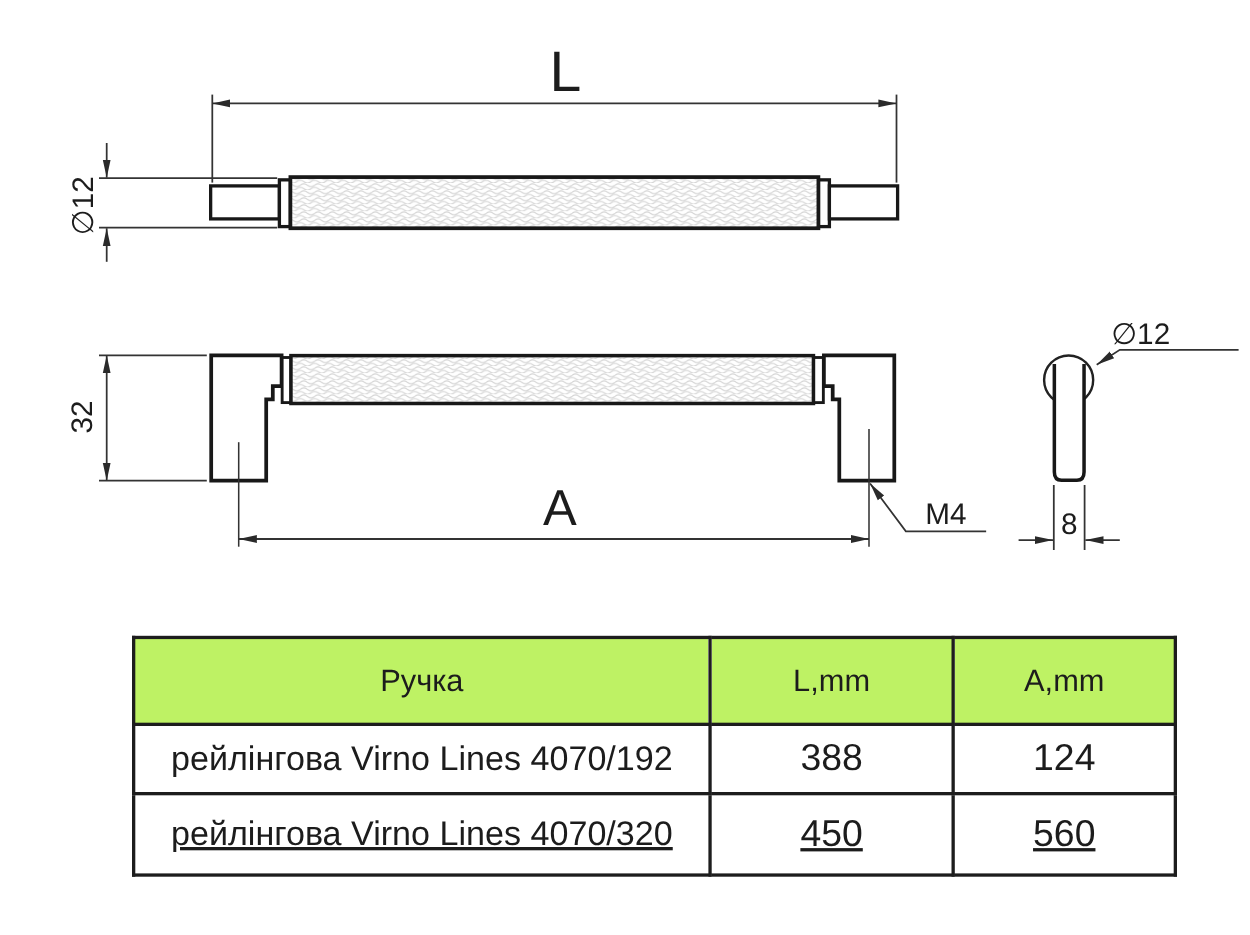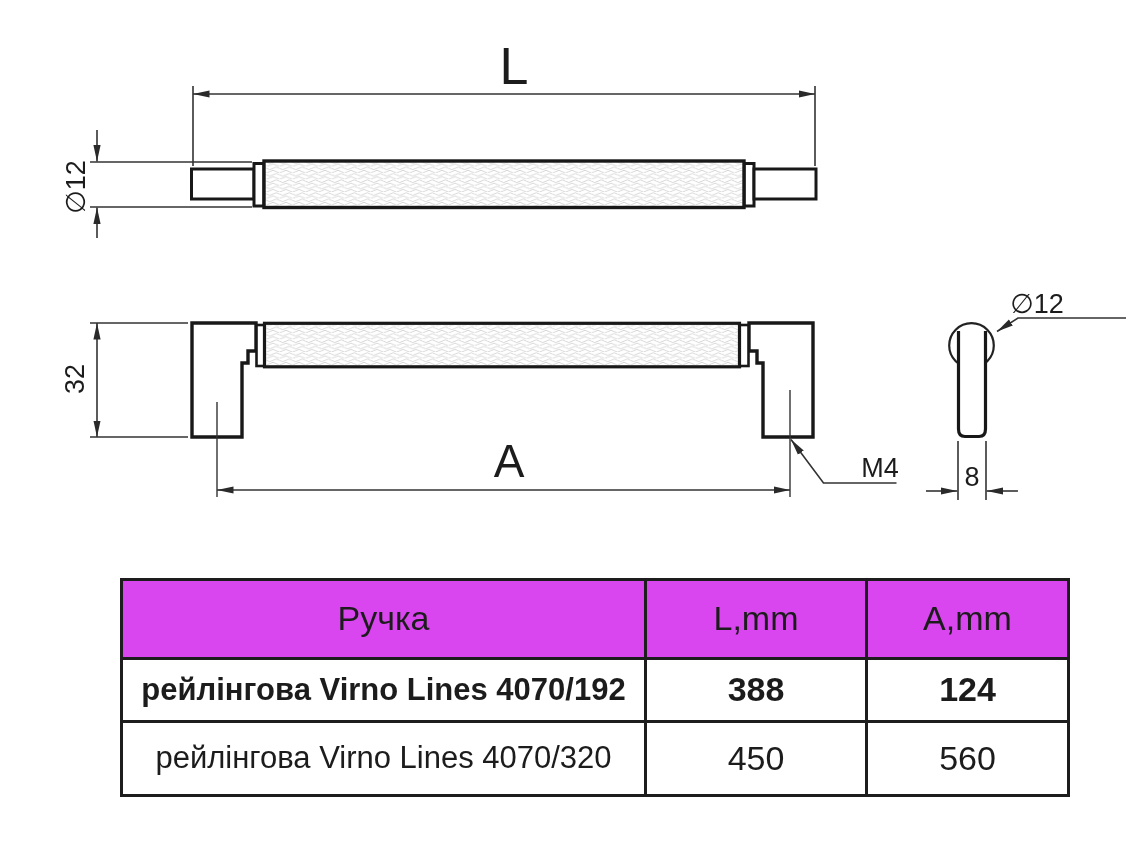--- a/index.html
+++ b/index.html
@@ -18,21 +18,21 @@
   .big-a{font-size:46px;}
 
   table.spec{
     position:absolute;left:120px;top:578px;width:947px;height:219px;
     border-collapse:collapse;table-layout:fixed;
   }
   table.spec th,table.spec td{
     border:3px solid #1d1d1d;text-align:center;vertical-align:middle;
     padding:0;overflow:hidden;
   }
-  table.spec th{background:#d946ef;font-weight:normal;font-size:34px;}
+  table.spec th{background:#bef264;font-weight:normal;font-size:28px;}
   table.spec td.name{font-size:31px;}
   table.spec td.num{font-size:34px;}
 </style>
 </head>
 <body>
 
 <div class="stage">
 
   <svg class="linework" width="1136" height="850" viewBox="0 0 1136 850">
     <defs>
@@ -103,44 +103,44 @@
   </svg>
 
   <div class="label big-l" style="left:514px;top:66px;">L</div>
 
   <div class="label dim rot" style="left:76px;top:187px;">∅12</div>
 
   <div class="label dim rot" style="left:75px;top:379px;">32</div>
 
   <div class="label big-a" style="left:509px;top:461px;">A</div>
 
-  <div class="label dim" style="left:860px;top:468px;margin-left:20px;">M4</div>
+  <div class="label dim" style="left:860px;top:468px;">M4</div>
 
   <div class="label dim" style="left:1037px;top:304px;">∅12</div>
 
   <div class="label dim" style="left:972px;top:477px;">8</div>
 
   <table class="spec">
     <colgroup>
       <col style="width:524px">
         <col style="width:221px">
         <col style="width:202px">
     </colgroup>
     <tbody>
         <tr style="height:56px;">
       <th>Ручка</th>
       <th>L,mm</th>
       <th>A,mm</th>
     </tr>
-    <tr style="height:45px;font-weight:bold;">
+    <tr style="height:45px;">
       <td class="name">рейлінгова Virno Lines 4070/192</td>
       <td class="num">388</td>
       <td class="num">124</td>
     </tr>
-    <tr style="height:53px;">
+    <tr style="height:53px;text-decoration:underline;">
       <td class="name">рейлінгова Virno Lines 4070/320</td>
       <td class="num">450</td>
       <td class="num">560</td>
     </tr>
   </tbody>
     </table>
 
 </div>
 
 </body></html>

